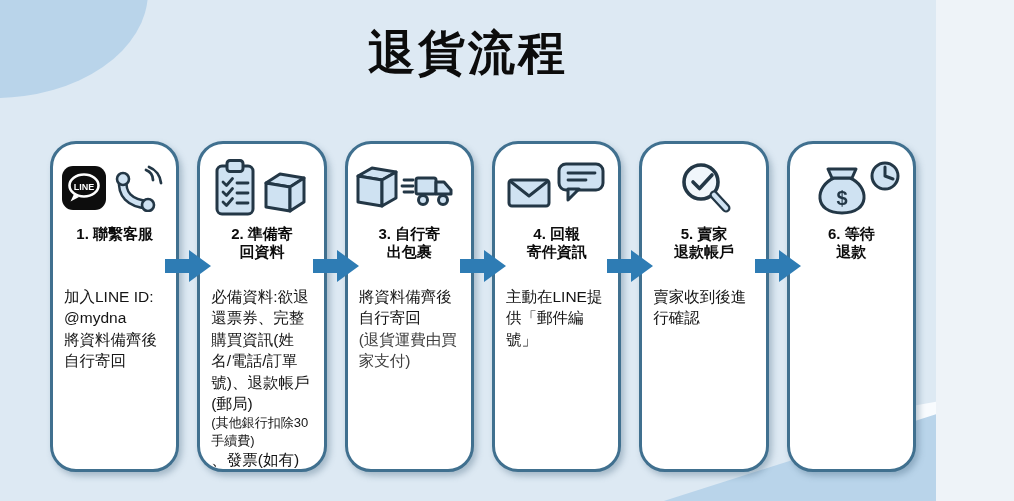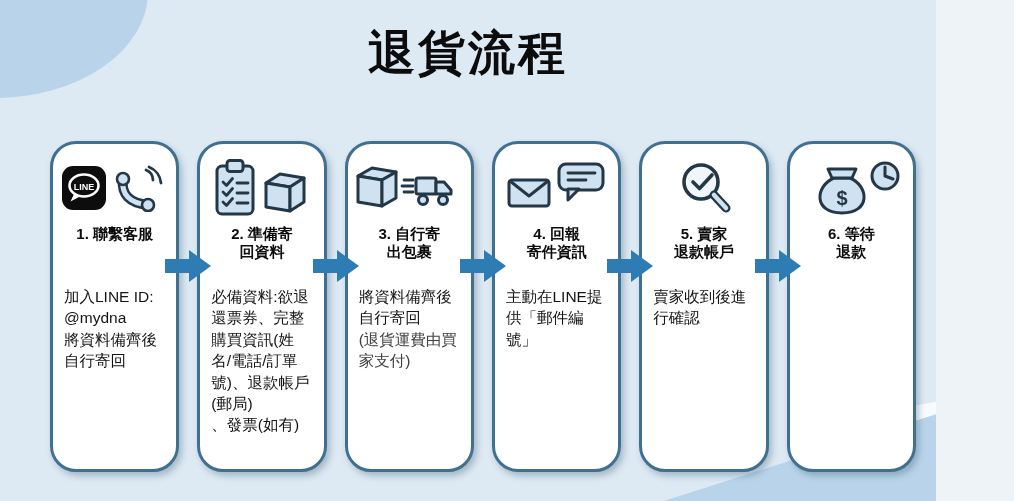--- a/index.html
+++ b/index.html
@@ -102,20 +102,21 @@
             <polygon points="76,28 90,19 90,43 76,52"></polygon>
           </g>
         </svg>
       </div>
       <div class="ctitle">
         <span>2. 準備寄</span>
         <span>回資料</span>
       </div>
       <div class="cbody">
         <span class="seg">必備資料:欲退還票券、完整購買資訊(姓名/電話/訂單號)、退款帳戶(郵局)</span>
+        <span class="seg small">(其他銀行扣除30手續費)</span>
         <span class="seg">、發票(如有)</span>
       </div>
     </div>
 
     <div class="gap">
       <svg class="arrow" width="46" height="34" viewBox="0 0 46 34">
         <path d="M0 10 H24 V1 L46 17 L24 33 V24 H0 Z" fill="#2e7cb4"></path>
       </svg>
     </div>
 

